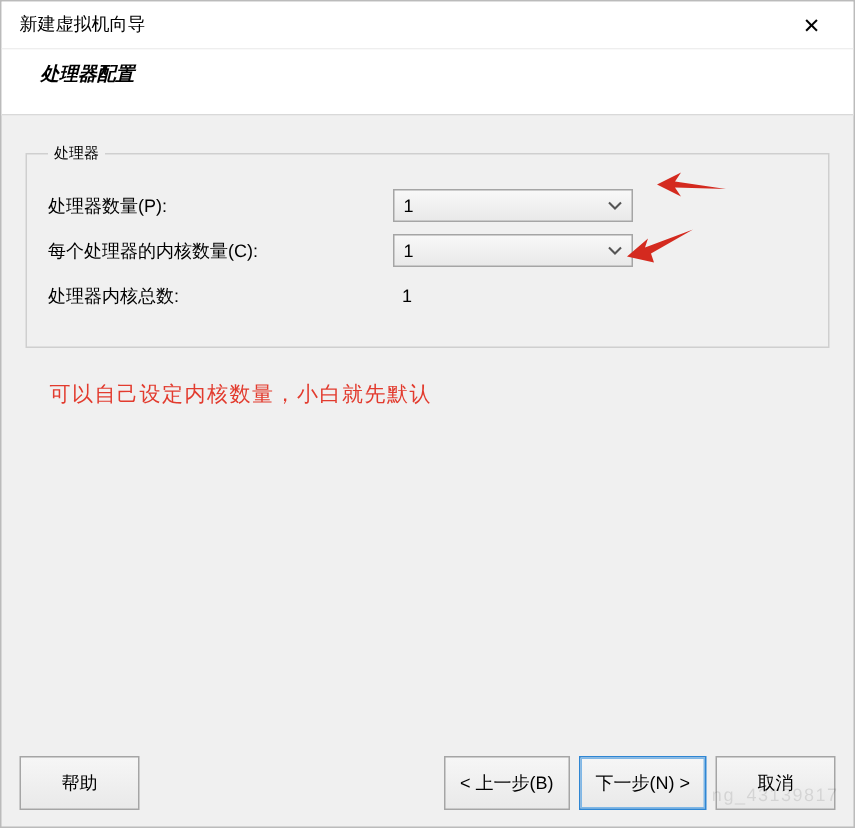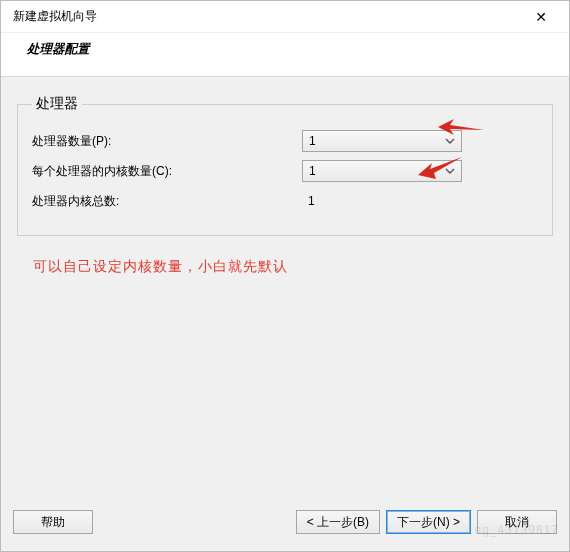--- a/index.html
+++ b/index.html
@@ -43,28 +43,27 @@
   }
 
   fieldset.group {
     border: 1px solid #cfcfcf;
     padding: 10px 14px 16px 14px;
     min-height: 135px;
     position: relative;
   }
   fieldset.group legend {
     padding: 0 4px;
-    font-size: 14px;
+    font-size: 10px;
   }
   .row {
     display: flex;
     align-items: center;
     margin: 6px 0;
     height: 24px;
-    gap: 40px;
   }
   .row .label {
     width: 230px;
     font-size: 12px;
   }
   .row .value {
     flex: 1;
   }
   .select {
     width: 160px;
@@ -104,21 +103,21 @@
   .footer {
     position: absolute;
     left: 0; right: 0; bottom: 0;
     height: 48px;
     display: flex;
     align-items: center;
     gap: 6px;
     padding: 0 12px 10px 12px;
   }
   .footer .btn {
-    height: 24px;
+    height: 36px;
     min-width: 80px;
     background: linear-gradient(#f6f6f6,#e9e9e9);
     border: 1px solid #a5a5a5;
     font-size: 12px;
     display: inline-flex;
     align-items: center;
     justify-content: center;
     padding: 0 10px;
     font-family: inherit;
     text-align: center;

